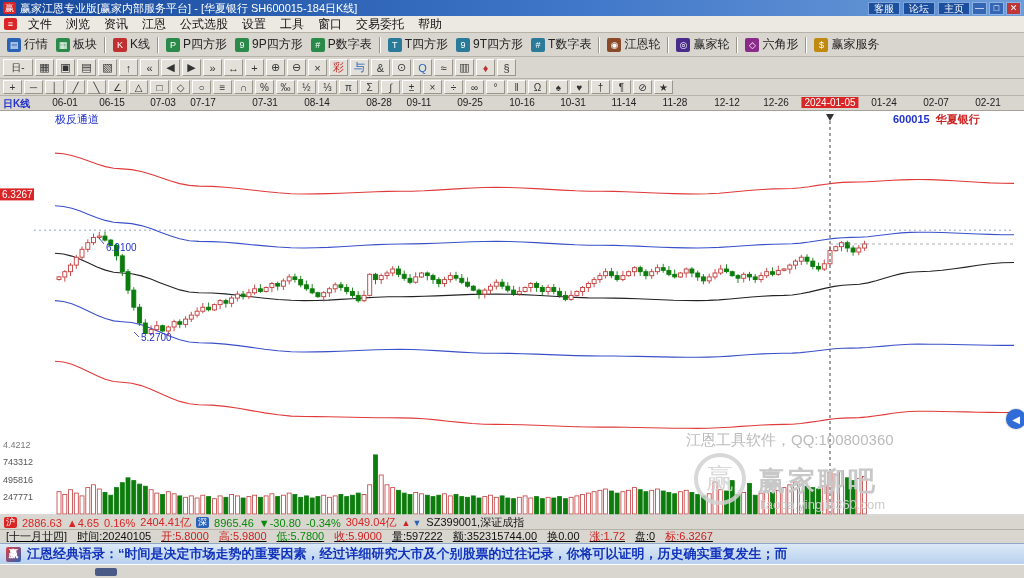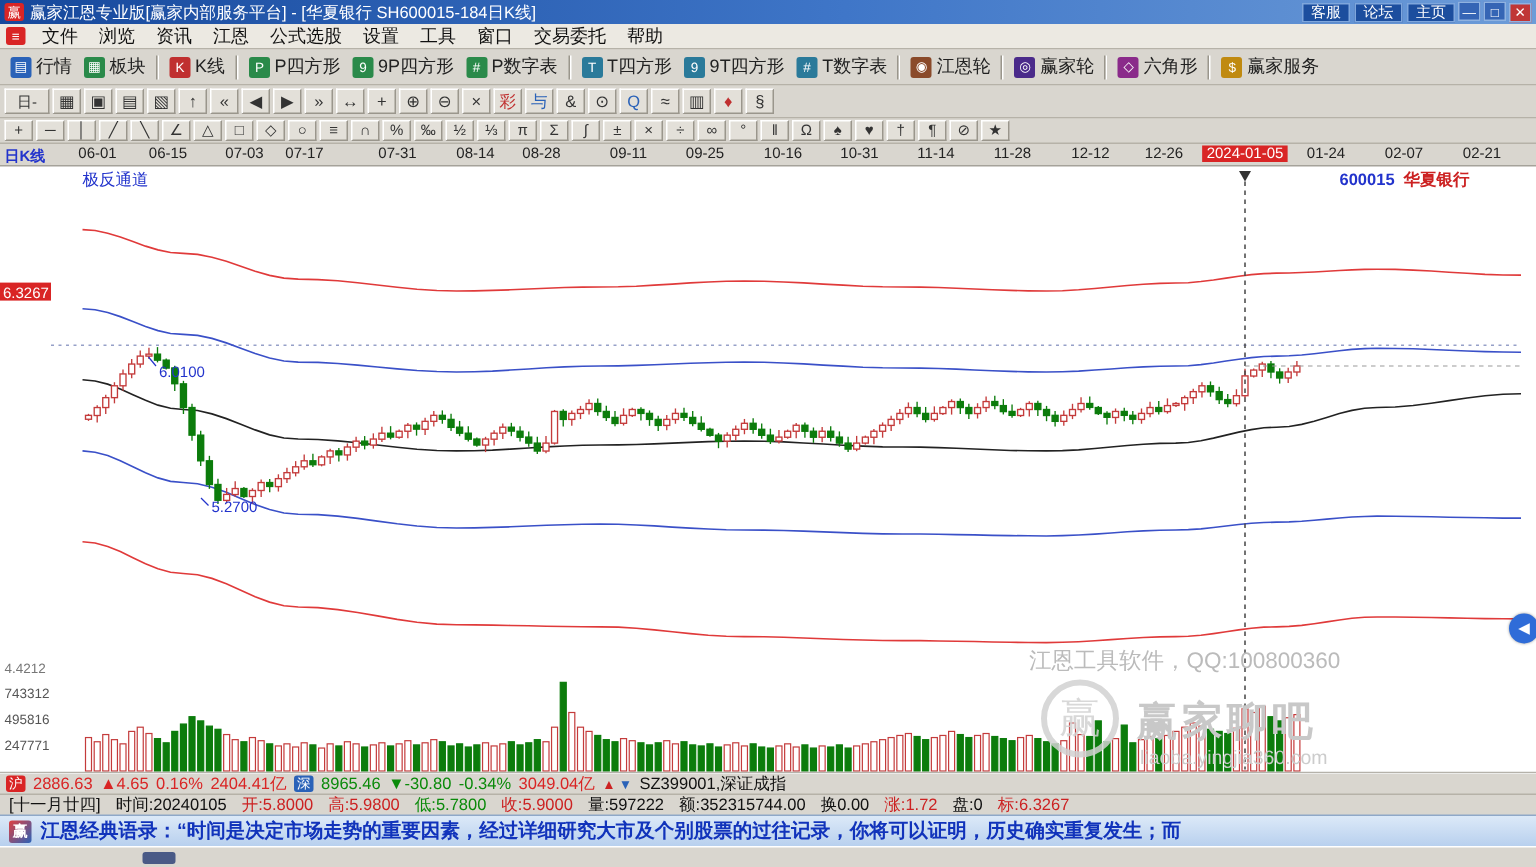--- a/index.html
+++ b/index.html
@@ -79,21 +79,21 @@
   .sz-val { color:#0a8a0a; }
   .amt { color:#d92525; }
   .ticker { flex:1; margin:0 6px; background:#f2f6fd; border:1px solid #aab4c8; height:13px;
     overflow:hidden; display:flex; gap:4px; align-items:center; padding:0 4px; font-size:11px; }
   .tk-text { color:#1b2fd0; white-space:nowrap; }
   .tk-badge { background:#d92525; color:#fff; padding:0 2px; font-size:10px; white-space:nowrap; }
   .sr-ico { font-size:9px; }
   .status-right { color:#111; }
 
   .infobar { height:14px; display:flex; align-items:center; gap:10px; padding:0 6px;
-    background:#d9d6cf; border-top:1px solid #b6b2a8; font-size:11px; white-space:nowrap; }
+    background:#d9d6cf; border-top:1px solid #b6b2a8; font-size:11px; white-space:nowrap;text-decoration:underline; }
 
   .quotebar { height:21px; display:flex; align-items:center; gap:6px; padding:0 6px;
     background:linear-gradient(#dce9f8,#b8d0ee); border-top:1px solid #8fa8c8;
     color:#1133bb; font-size:13px; font-weight:bold; white-space:nowrap; overflow:hidden; }
   .qb-ico { width:15px; height:15px; background:linear-gradient(135deg,#e04040,#2a62b8); color:#fff;
     font-size:10px; display:flex; align-items:center; justify-content:center; border-radius:2px; flex:none; }
 
   .bottomstrip { height:14px; background:#d9d6cf; border-top:1px solid #fff; position:relative; }
   .strip-box { position:absolute; left:95px; top:3px; width:22px; height:8px; background:#4a5a86; border-radius:2px; }
 </style>
@@ -252,21 +252,21 @@
     </div>
 
   <div class="axisrow">
     <span class="period-label">日K线</span>
   <span class="date-label" style="left: 65px;">06-01</span>
       <span class="date-label" style="left: 112px;">06-15</span>
       <span class="date-label" style="left: 163px;">07-03</span>
       <span class="date-label" style="left: 203px;">07-17</span>
       <span class="date-label" style="left: 265px;">07-31</span>
       <span class="date-label" style="left: 317px;">08-14</span>
-      <span class="date-label" style="left: 361px;">08-28</span>
+      <span class="date-label" style="left: 379px;">08-28</span>
       <span class="date-label" style="left: 419px;">09-11</span>
       <span class="date-label" style="left: 470px;">09-25</span>
       <span class="date-label" style="left: 522px;">10-16</span>
       <span class="date-label" style="left: 573px;">10-31</span>
       <span class="date-label" style="left: 624px;">11-14</span>
       <span class="date-label" style="left: 675px;">11-28</span>
       <span class="date-label" style="left: 727px;">12-12</span>
       <span class="date-label" style="left: 776px;">12-26</span>
       <span class="date-label hl" style="left: 830px;">2024-01-05</span>
       <span class="date-label" style="left: 884px;">01-24</span>

